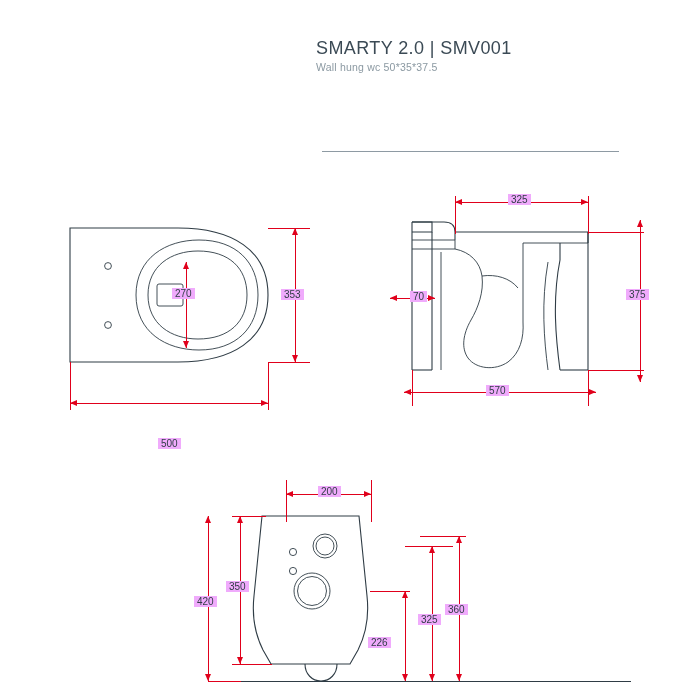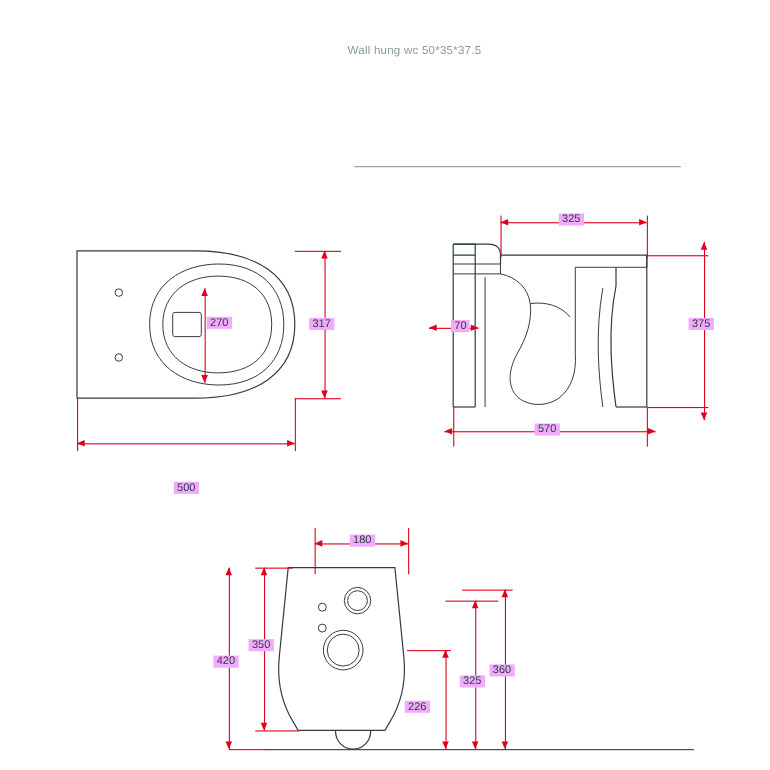--- a/index.html
+++ b/index.html
@@ -110,20 +110,21 @@
     height: 1px;
     background: #2f3c45;
   }
 </style>
 </head>
 <body>
 
 <div id="sheet">
 
   <div class="header">
+    <div class="title">SMARTY 2.0  | SMV001</div>
     <div class="subline second">Wall  hung  wc   50*35*37.5</div>
   </div>
   <div class="hrule"></div>
 
   <div class="svgwrap">
   <svg width="700" height="700" viewBox="0 0 700 700" xmlns="http://www.w3.org/2000/svg">
 
     <g>
       <path class="ol" d="M70 228 L178 228 C232 228 268 250 268 295
                           C268 340 232 362 178 362 L70 362 Z"></path>
@@ -197,26 +198,26 @@
   <div class="dim" style="left:70px; top:403px; width:198px;"></div>
   <div class="arr l" style="left:70px; top:400px;"></div>
   <div class="arr r" style="left:261px; top:400px;"></div>
   <div class="dlabel" style="left:158px; top:396px;margin-top:42px;">500</div>
 
   <div class="exth" style="left:268px; top:228px; width:42px;"></div>
   <div class="exth" style="left:268px; top:362px; width:42px;"></div>
   <div class="dimv" style="left:295px; top:228px; height:134px;"></div>
   <div class="arrv u" style="left:292px; top:228px;"></div>
   <div class="arrv d" style="left:292px; top:355px;"></div>
-  <div class="dlabel" style="left:281px; top:289px;">317</div>
+  <div class="dlabel" style="left:281px; top:289px;">353</div>
 
   <div class="dimv" style="left:186px; top:262px; height:86px;"></div>
   <div class="arrv u" style="left:183px; top:262px;"></div>
   <div class="arrv d" style="left:183px; top:341px;"></div>
-  <div class="dlabel" style="left:188px; top:288px;">270</div>
+  <div class="dlabel" style="left:172px; top:288px;">270</div>
 
   <div class="ext" style="left:455px; top:196px; height:38px;"></div>
   <div class="ext" style="left:588px; top:196px; height:38px;"></div>
   <div class="dim" style="left:455px; top:202px; width:133px;"></div>
   <div class="arr l" style="left:455px; top:199px;"></div>
   <div class="arr r" style="left:581px; top:199px;"></div>
   <div class="dlabel" style="left:508px; top:194px;">325</div>
 
   <div class="ext" style="left:412px; top:370px; height:36px;"></div>
   <div class="ext" style="left:588px; top:370px; height:36px;"></div>
@@ -235,21 +236,21 @@
   <div class="dim" style="left:390px; top:298px; width:45px;"></div>
   <div class="arr l" style="left:390px; top:295px;"></div>
   <div class="arr r" style="left:428px; top:295px;"></div>
   <div class="dlabel" style="left:410px; top:291px;">70</div>
 
   <div class="ext" style="left:286px; top:480px; height:42px;"></div>
   <div class="ext" style="left:371px; top:480px; height:42px;"></div>
   <div class="dim" style="left:286px; top:494px; width:85px;"></div>
   <div class="arr l" style="left:286px; top:491px;"></div>
   <div class="arr r" style="left:364px; top:491px;"></div>
-  <div class="dlabel" style="left:318px; top:486px;">180</div>
+  <div class="dlabel" style="left:318px; top:486px;">200</div>
 
   <div class="exth" style="left:232px; top:516px; width:34px;"></div>
   <div class="exth" style="left:232px; top:664px; width:40px;"></div>
   <div class="dimv" style="left:240px; top:516px; height:148px;"></div>
   <div class="arrv u" style="left:237px; top:516px;"></div>
   <div class="arrv d" style="left:237px; top:657px;"></div>
   <div class="dlabel" style="left:226px; top:581px;">350</div>
 
   <div class="dimv" style="left:208px; top:516px; height:165px;"></div>
   <div class="arrv u" style="left:205px; top:516px;"></div>

